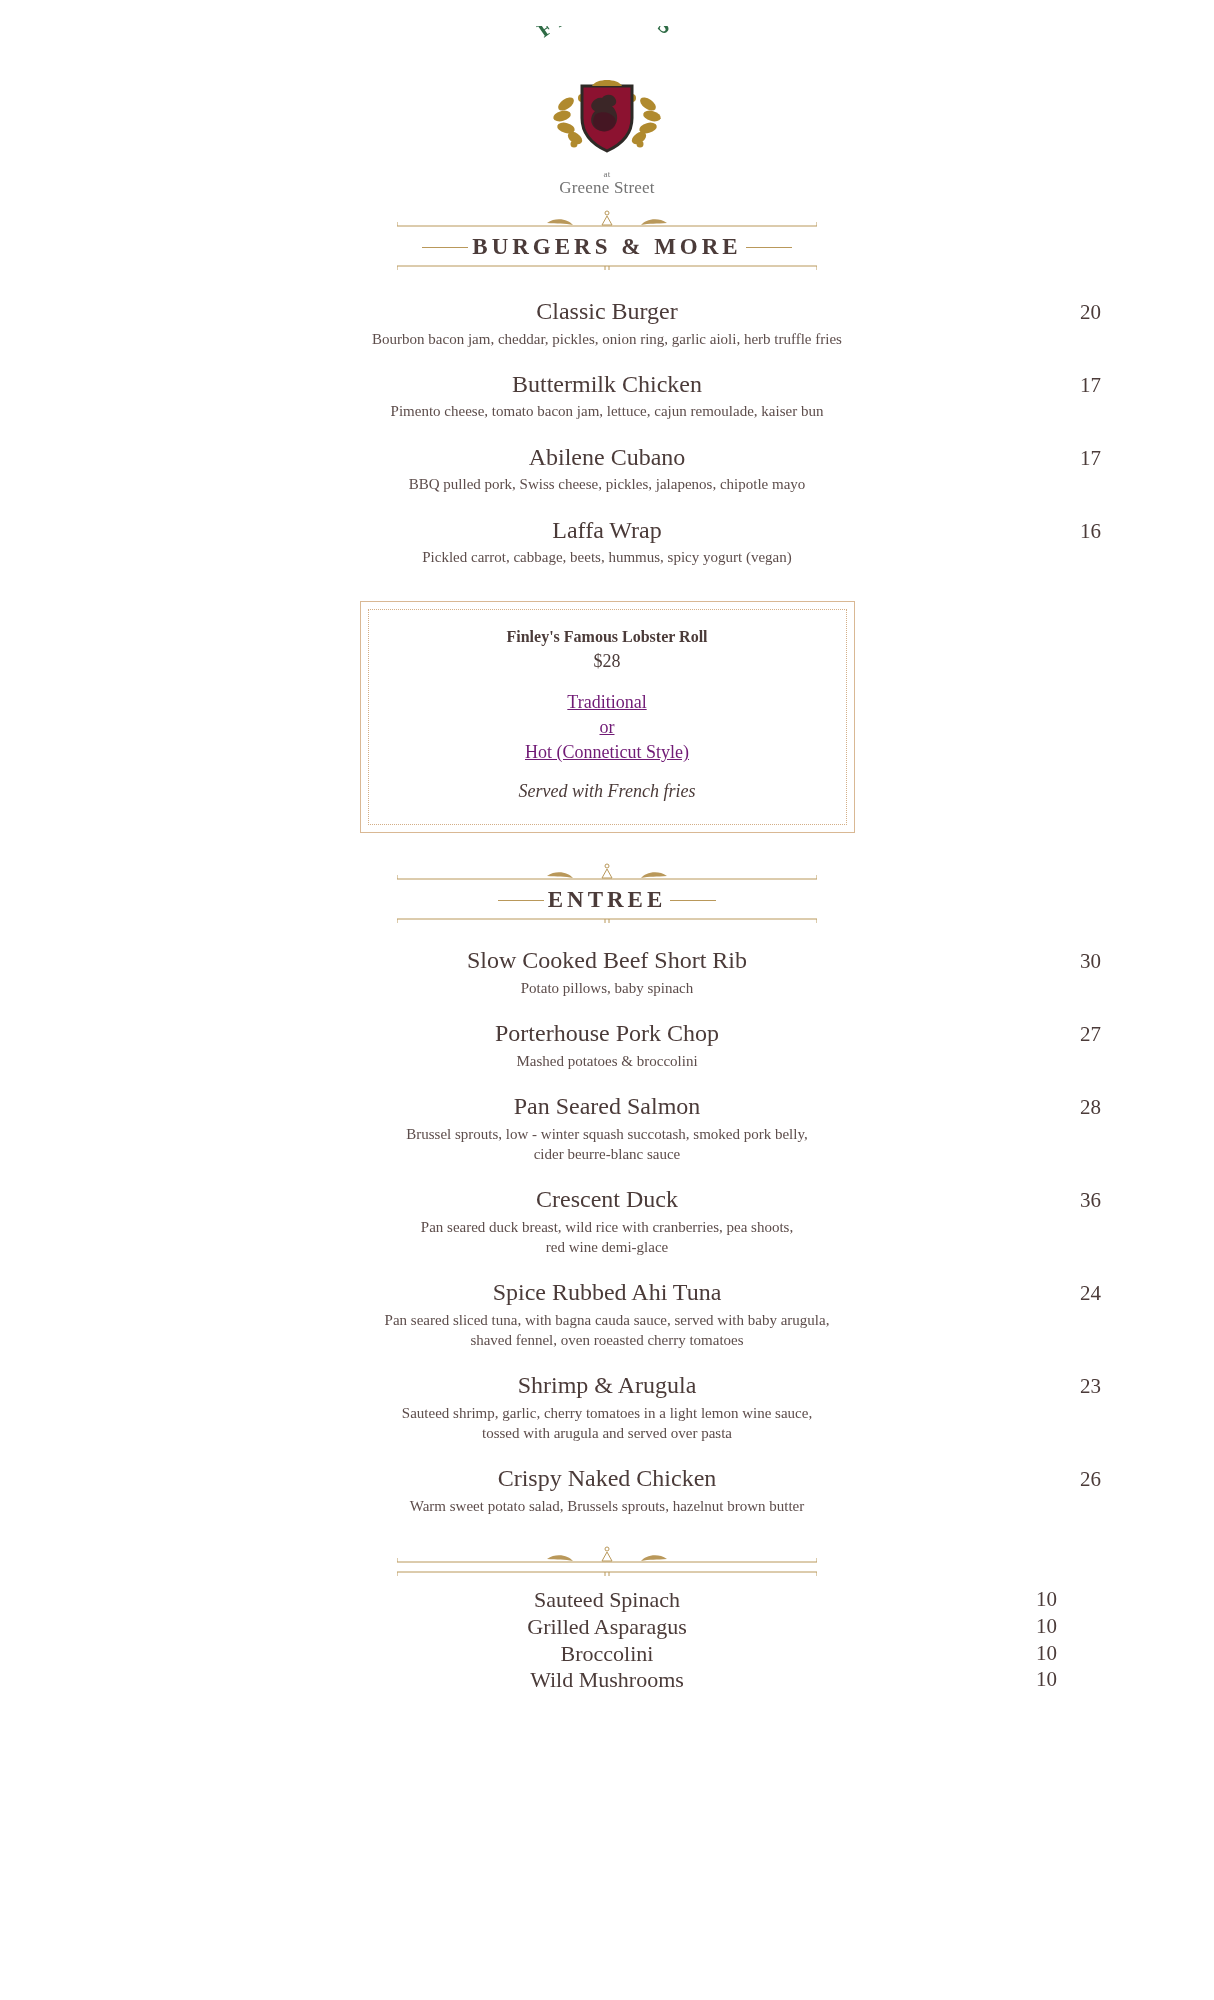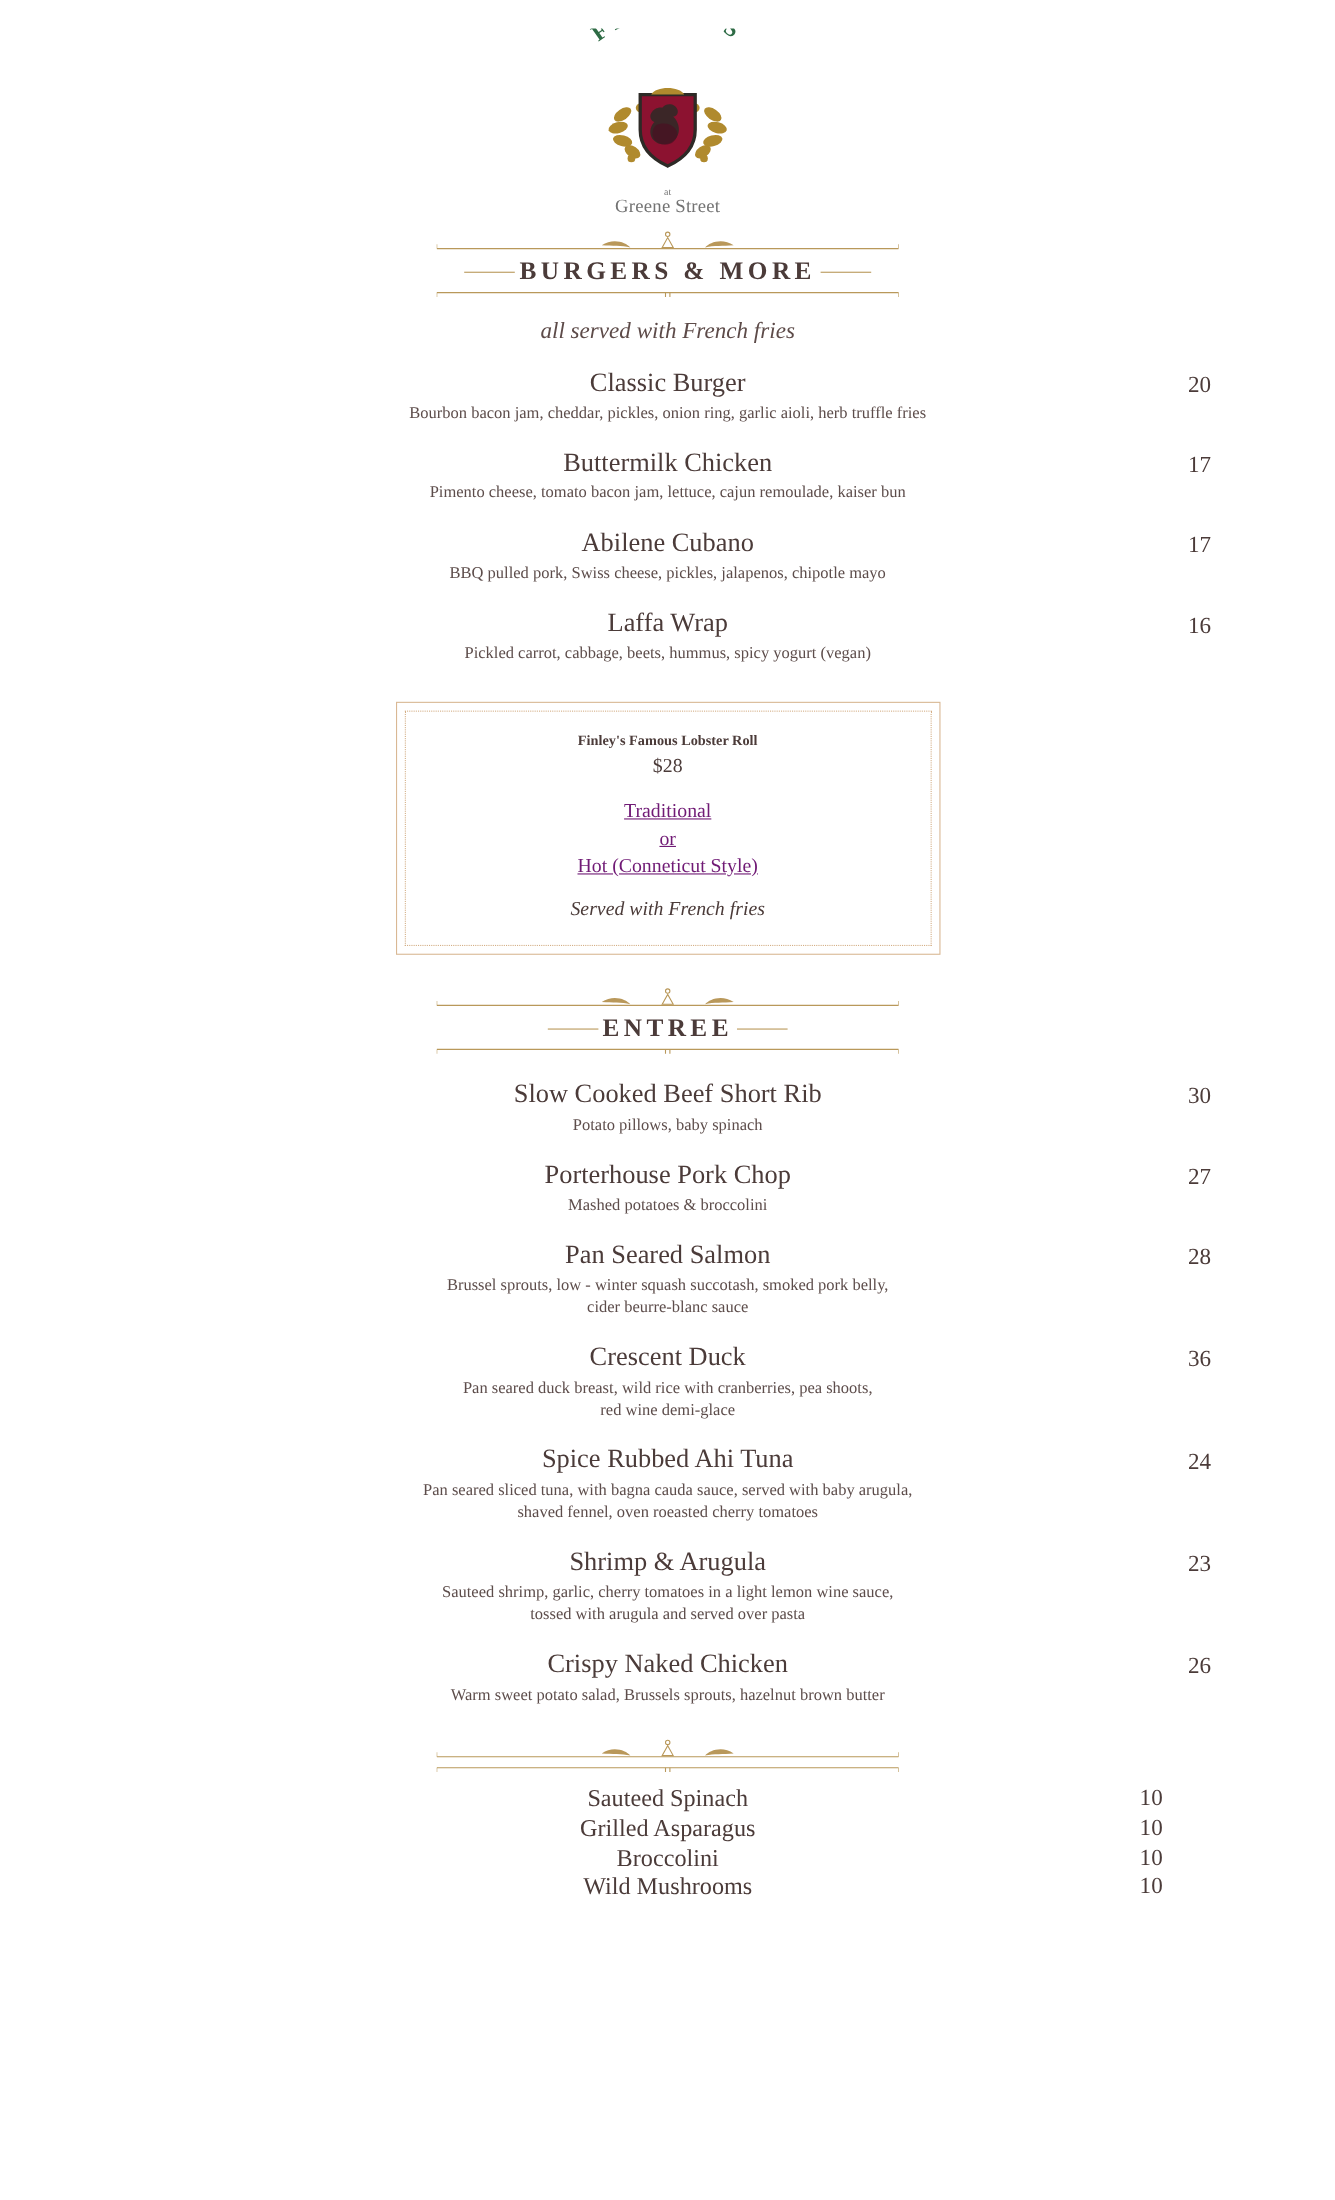--- a/index.html
+++ b/index.html
@@ -147,21 +147,21 @@
     border: 1px solid #d9b894;
     padding: 7px;
   }
   .feature-inner {
     border: 1px dotted #d3ae86;
     padding: 18px 10px 22px 10px;
     text-align: center;
   }
   .feature-title {
     font-weight: bold;
-    font-size: 13px;
+    font-size: 16px;
     color: #4b3b39;
   }
   .feature-price {
     font-size: 18px;
     color: #4b3b39;
     margin-top: 5px;
   }
   .feature-line {
     font-size: 18px;
     color: #701a75;
@@ -257,21 +257,20 @@
       <span class="rule"></span>
       <span class="section-title">BURGERS &amp; MORE</span>
       <span class="rule"></span>
     </div>
     <svg class="orn-bottom" viewBox="0 0 420 14">
       <line x1="0" y1="4" x2="420" y2="4" stroke="#b9985a" stroke-width="1"></line>
       <path d="M0,4 v4 M420,4 v4 M208,4 v4 M212,4 v4" stroke="#b9985a" stroke-width="1"></path>
     </svg>
   </div>
 
-  <div class="section-note">all served with French fries</div>
 
   <div class="items">
     <div class="item">
       <div class="item-name">Classic Burger</div>
       <div class="item-desc">Bourbon bacon jam, cheddar, pickles, onion ring, garlic aioli, herb truffle fries</div>
       <div class="item-price">20</div>
     </div>
     <div class="item">
       <div class="item-name">Buttermilk Chicken</div>
       <div class="item-desc">Pimento cheese, tomato bacon jam, lettuce, cajun remoulade, kaiser bun</div>

